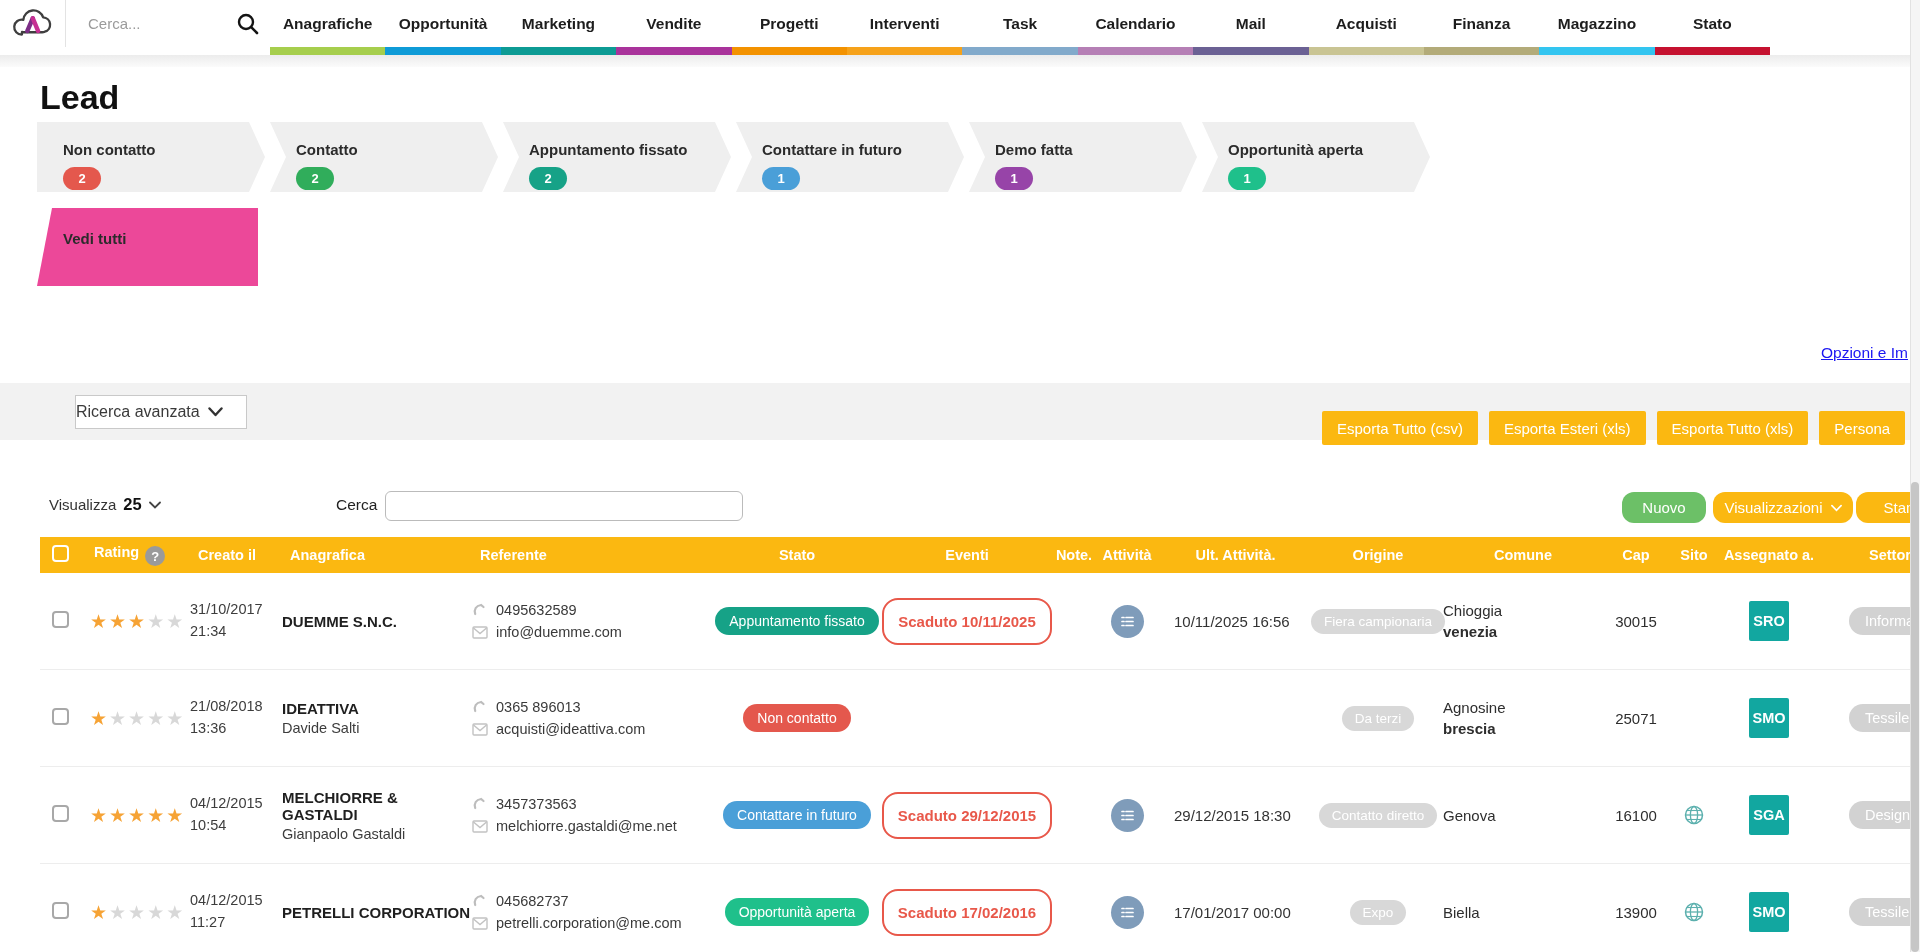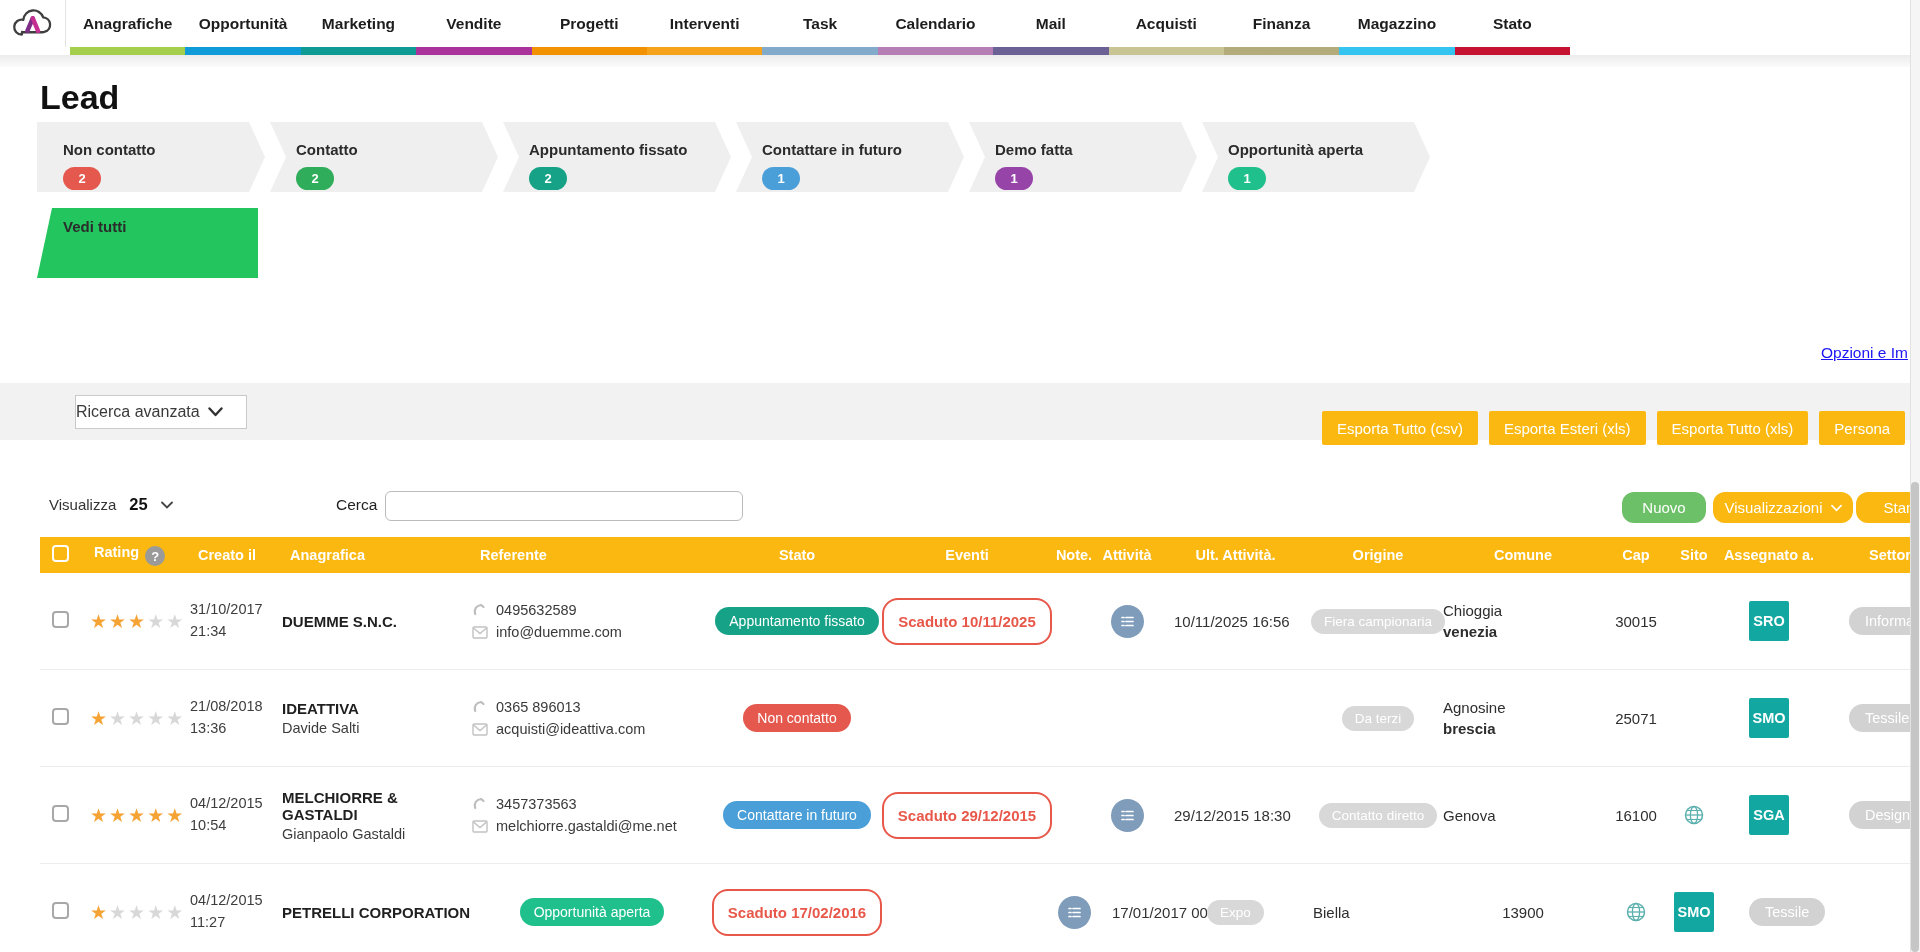--- a/index.html
+++ b/index.html
@@ -24,38 +24,38 @@
   #page-title { position:absolute; left:40px; top:78px; font-size:34px; font-weight:800; color:#111; }
 
   
   #stages { position:absolute; left:37px; top:122px; display:flex; gap:5px; }
   .stage { width:228px; height:70px; background:#efefef; padding:19px 0 0 26px;
            clip-path:polygon(0 0, calc(100% - 16px) 0, 100% 50%, calc(100% - 16px) 100%, 0 100%, 16px 50%); cursor:pointer; }
   .stage.first { clip-path:polygon(0 0, calc(100% - 16px) 0, 100% 50%, calc(100% - 16px) 100%, 0 100%); }
   .stage-label { font-size:15px; font-weight:700; color:#2b2b2b; }
   .stage-count { margin-top:9px; width:38px; height:23px; border-radius:12px; color:#fff;
                  font-size:13px; font-weight:700; display:flex; align-items:center; justify-content:center; }
-  #stage-all { position:absolute; left:37px; top:208px; width:221px; height:70px; background:#22c55e;
-               padding:10px 0 0 26px; clip-path:polygon(15px 0, 100% 0, 100% 100%, 0 100%); cursor:pointer; }
+  #stage-all { position:absolute; left:37px; top:208px; width:221px; height:78px; background:#ec4899;
+               padding:22px 0 0 26px; clip-path:polygon(15px 0, 100% 0, 100% 100%, 0 100%); cursor:pointer; }
 
   #options-link { position:absolute; left:1821px; top:344px; font-size:15.5px; color:#1b16f2;
                   text-decoration:underline; white-space:nowrap; cursor:pointer; }
 
   
   #filter-band { position:absolute; top:383px; left:0; width:1920px; height:57px; background:#f2f2f2; }
   #adv-search { position:absolute; left:75px; top:12px; width:172px; height:34px; background:#fff;
                 border:1px solid #c9c9c9; display:flex; align-items:center; gap:8px;
                 font-size:16px; color:#3a3a3a; cursor:pointer; }
   #export-group { position:absolute; left:1322px; top:28px; display:flex; gap:11px; }
   .export-btn { height:34px; padding:0 15px; color:#fff; font-size:15px; border:none; border-radius:2px;
                 display:flex; align-items:center; white-space:nowrap; cursor:pointer; font-family:inherit; }
 
   
   #controls { position:absolute; top:488px; left:0; width:1920px; height:36px; }
-  #show-group { position:absolute; left:49px; top:7px; font-size:15px; color:#333; display:flex; align-items:center; gap:13px; }
+  #show-group { position:absolute; left:49px; top:7px; font-size:15px; color:#333; display:flex; align-items:center; gap:7px; }
   #show-value { font-size:16.5px; font-weight:700; color:#111; }
   .small-chev { font-size:12px; color:#555; }
   #table-search-label { position:absolute; left:336px; top:8px; font-size:15.5px; color:#222; }
   #table-search { position:absolute; left:385px; top:3px; width:358px; height:30px; border:1px solid #bbb;
                   border-radius:6px; font-size:14px; padding:0 10px; outline:none; font-family:inherit; }
   .ctl-btn { position:absolute; top:4px; height:31px; border:none; border-radius:12px; color:#fff;
              font-size:15px; display:flex; align-items:center; justify-content:center; gap:8px;
              cursor:pointer; font-family:inherit; white-space:nowrap; }
   #btn-new { left:1622px; width:84px; }
   #btn-views { left:1713px; width:140px; }
@@ -106,20 +106,27 @@
 <body>
 
 <div id="topbar">
   <div id="logo-box">
     <svg width="46" height="36" viewBox="0 0 52 40">
       <path d="M13.5,32 a8.5,8.5 0 1 1 1.6,-16.8 A11.5,11.5 0 0 1 37.5,12.6 a8.2,8.2 0 0 1 1.8,16.1 q-1.2,0.6 -3,0.6 h-20 q-1.8,0 -2.8,-0.3 z" fill="none" stroke="#3f3f3f" stroke-width="2.6" stroke-linejoin="round"></path>
       <path d="M19.5,28 L25.8,13.5" stroke="#7c2d86" stroke-width="5" stroke-linecap="round"></path>
       <path d="M25.8,13.5 L31.8,28" stroke="#c62f92" stroke-width="5" stroke-linecap="round"></path>
     </svg>
   </div>
+  <div id="search-box">
+    <input id="global-search" type="text" placeholder="Cerca..." style="">
+    <svg id="search-ico" width="24" height="24" viewBox="0 0 24 24">
+      <circle cx="10" cy="10" r="7" fill="none" stroke="#141414" stroke-width="2.4"></circle>
+      <line x1="15.2" y1="15.2" x2="21" y2="21" stroke="#141414" stroke-width="2.6" stroke-linecap="round"></line>
+    </svg>
+  </div>
   <div id="nav">
     <div class="nav-item">
         <span>Anagrafiche</span>
         <span class="nav-underline" style="background: rgb(166, 206, 77);"></span>
       </div>
     <div class="nav-item">
         <span>Opportunità</span>
         <span class="nav-underline" style="background: rgb(15, 155, 215);"></span>
       </div>
     <div class="nav-item">
@@ -423,20 +430,35 @@
   <div class="trow grid">
     <div><span class="row-cb" style="display:inline-block"></span></div>
     <div class="stars"><span class="st on">★</span><span class="st off">★</span><span class="st off">★</span><span class="st off">★</span><span class="st off">★</span></div>
     <div class="created">
         <div>04/12/2015</div>
         <div>11:27</div>
       </div>
     <div>
         <div class="company">PETRELLI CORPORATION</div>
       </div>
+    <div>
+      <div class="ref-line">
+          <svg width="16" height="16" viewBox="0 0 16 16">
+            <path d="M3.2,12 C1.8,7.5 4,3.6 9,3 L11.5,5" fill="none" stroke="#bdbdbd" stroke-width="2.2" stroke-linecap="round"></path>
+          </svg>
+          <span>045682737</span>
+        </div>
+      <div class="ref-line">
+          <svg width="16" height="13" viewBox="0 0 16 13">
+            <rect x="1" y="1" width="14" height="11" rx="1" fill="none" stroke="#c2c2c2" stroke-width="1.4"></rect>
+            <path d="M1.5,2 L8,7.5 L14.5,2" fill="none" stroke="#c2c2c2" stroke-width="1.4"></path>
+          </svg>
+          <span>petrelli.corporation@me.com</span>
+        </div>
+    </div>
     <div class="cell-c">
         <span class="pill-status" style="background: rgb(31, 192, 139);">Opportunità aperta</span>
       </div>
     <div class="cell-c">
         <span class="pill-event">Scaduto 17/02/2016</span>
       </div>
     <div></div>
     <div class="cell-c">
         <span class="act-circle">
           <svg width="17" height="17" viewBox="0 0 17 17">

